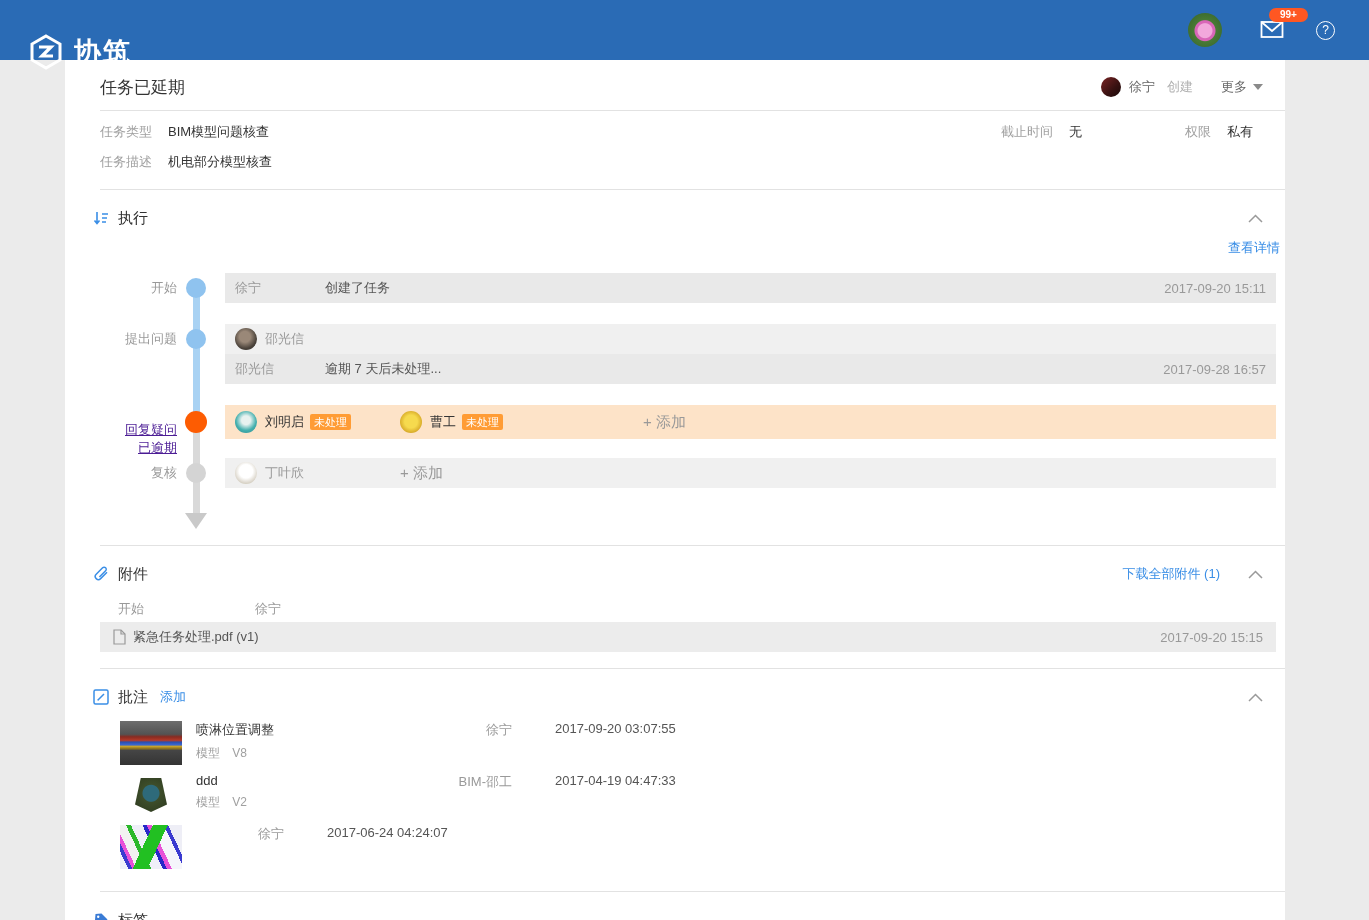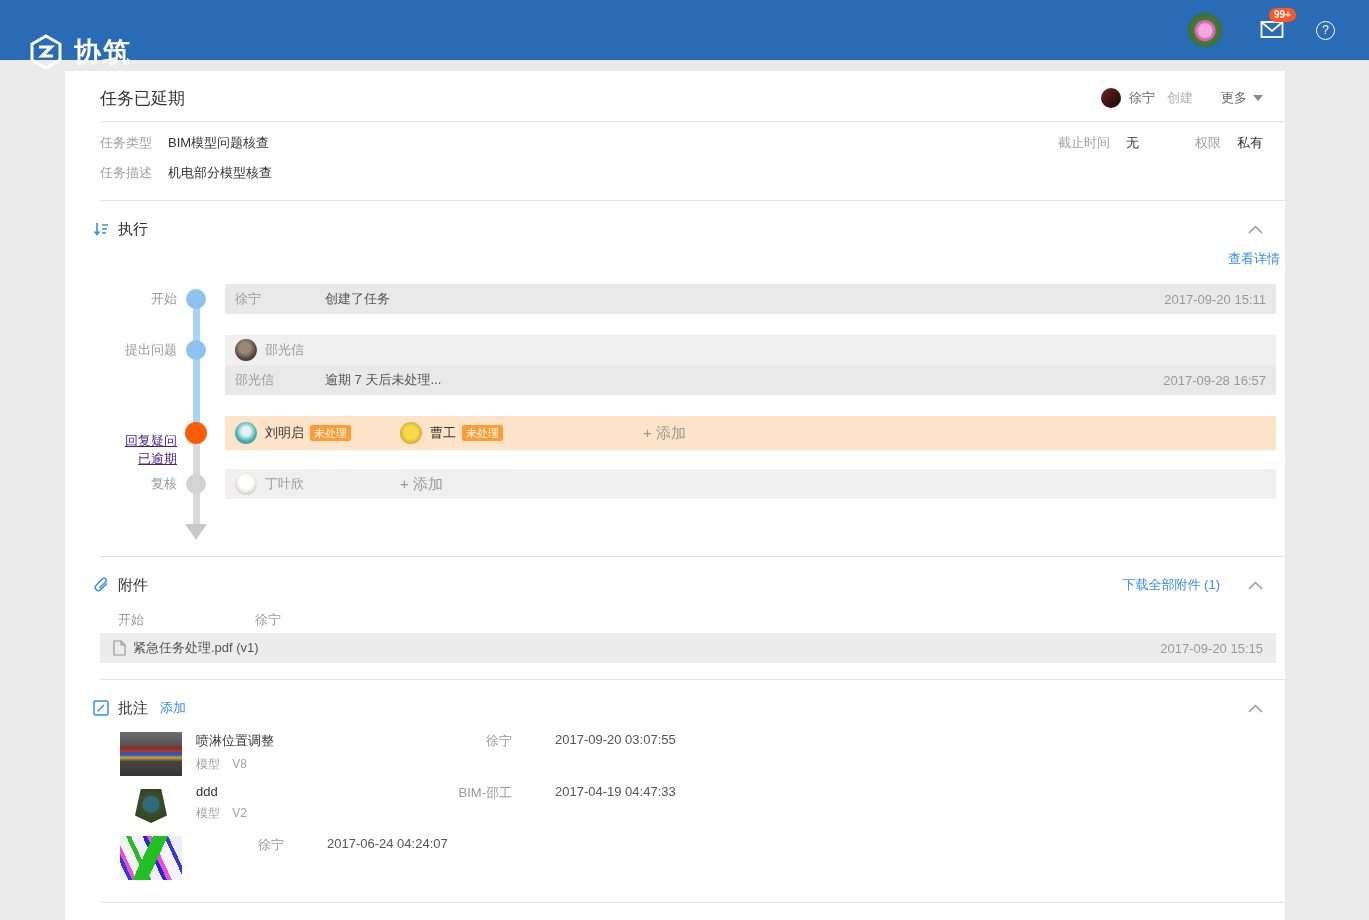--- a/index.html
+++ b/index.html
@@ -8,47 +8,47 @@
 
   
   .topbar { height:60px; background:#2a6bb5; display:flex; align-items:center; padding:0 34px 0 28px; }
   .logo-wrap { display:flex; align-items:center;margin-top:44px; }
   .logo-text { color:#fff; font-size:27px; font-weight:bold; margin-left:10px; letter-spacing:2px; }
   .topbar-right { margin-left:auto; display:flex; align-items:center; }
   .tb-avatar { width:34px; height:34px; border-radius:50%;
     background:radial-gradient(circle at 50% 52%, #f2a8dc 0 7px, #d966b8 8px 10px, #477a35 11px, #35602a 100%); }
   .mail-wrap { position:relative; margin-left:38px; width:26px; height:22px; }
   .mail-badge { position:absolute; top:-11px; left:9px; background:#ff5722; color:#fff; font-size:10px;
-    line-height:14px; padding:0 5px; border-radius:8px; font-weight:bold;text-align:right; }
+    line-height:14px; padding:0 11px; border-radius:8px; font-weight:bold;text-align:right; }
   .help-circle { margin-left:30px; width:19px; height:19px; border:1.5px solid #fff; border-radius:50%;
     color:#fff; font-size:12px; display:flex; align-items:center; justify-content:center; }
 
   
   .card { margin-left:65px; width:1220px; background:#fff; min-height:860px; }
   .divider { margin-left:35px; border-top:1px solid #e2e2e2; }
 
   
-  .title-row { height:50px; display:flex; align-items:center; padding:4px 22px 0 35px;margin-top:11px; }
+  .title-row { height:50px; display:flex; align-items:center; padding:4px 22px 0 35px; }
   .page-title { font-size:17px; color:#333; }
   .title-right { margin-left:auto; display:flex; align-items:center; font-size:13px; }
   .sm-avatar { width:20px; height:20px; border-radius:50%;
     background:linear-gradient(135deg,#7a2424 0%, #381111 60%, #190808 100%); }
   .creator-name { color:#666; margin-left:8px; }
   .creator-role { color:#b0b0b0; margin-left:12px; }
   .more-link { color:#666; margin-left:28px; display:flex; align-items:center; cursor:pointer; }
   .caret-down { width:0; height:0; border-left:5px solid transparent; border-right:5px solid transparent;
     border-top:6px solid #8a8a8a; margin-left:6px; }
 
   
-  .info-section { padding:6px 22px 12px 35px; font-size:13px; }
+  .info-section { padding:6px 32px 12px 35px; font-size:13px; }
   .info-row { display:flex; align-items:center; line-height:30px; }
   .f-label { color:#a0a0a0; margin-right:16px; }
   .f-value { color:#333; }
   .info-right { margin-left:auto; display:flex; }
-  .perm-group { margin-left:56px; display:flex;justify-content:flex-end; }
+  .perm-group { margin-left:103px; display:flex;justify-content:flex-end; }
 
   
   .sec { padding-top:16px; }
   .sec-head { display:flex; align-items:center; padding:0 22px 0 28px; height:24px; }
   .sec-title { font-size:15px; color:#333; margin-left:9px; }
   .chev { margin-left:auto; }
   .link { color:#3a8ee6; font-size:13px; cursor:pointer; }
 
   
   .view-details { text-align:right; padding-right:5px; margin-top:8px; }

